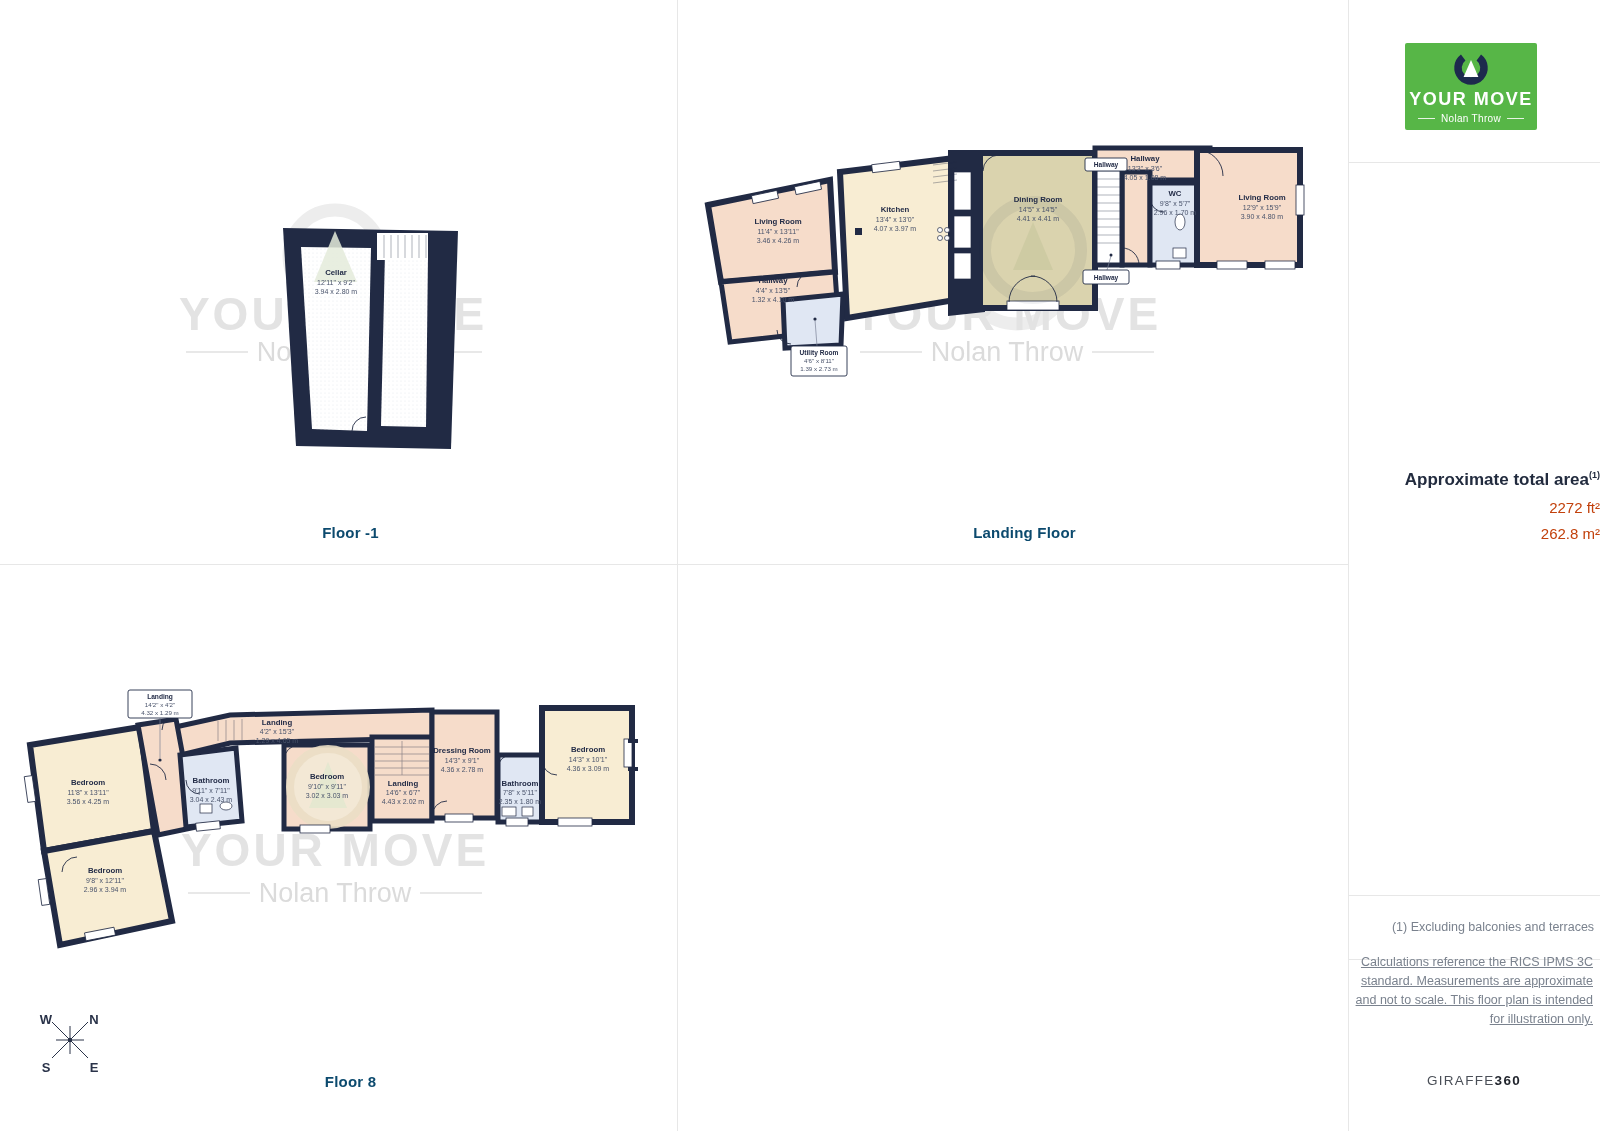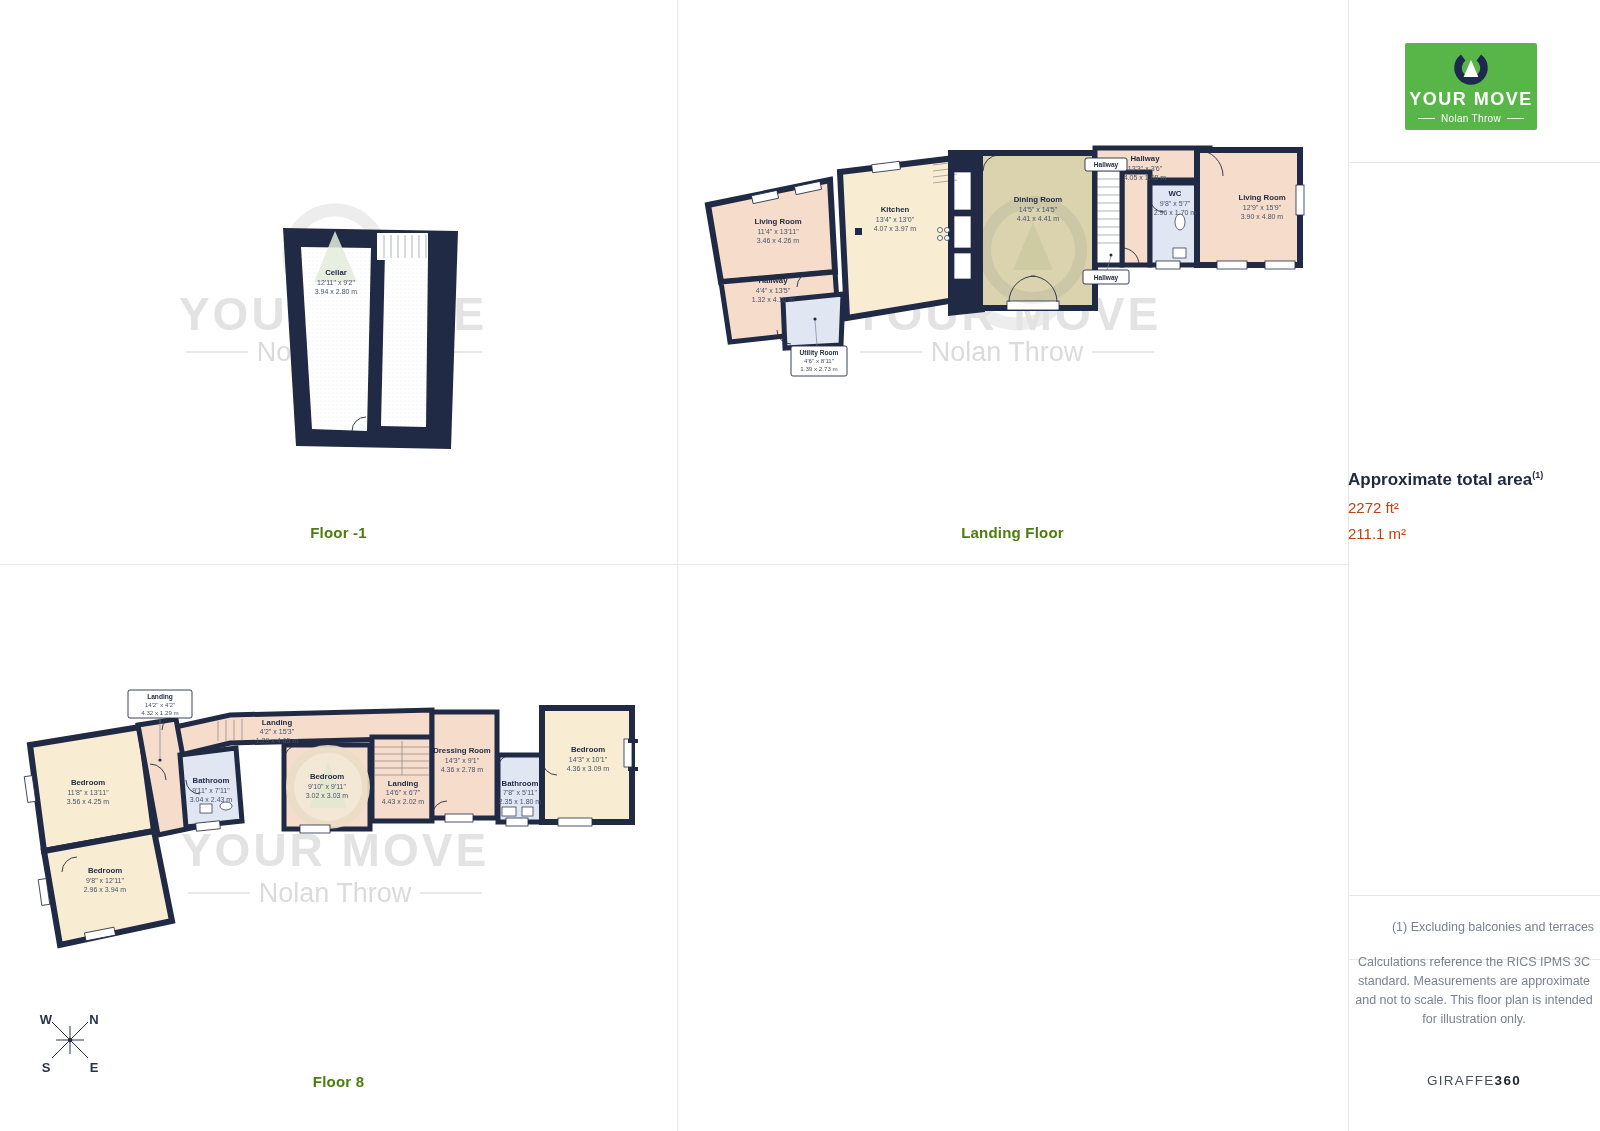--- a/index.html
+++ b/index.html
@@ -1,21 +1,21 @@
 <!DOCTYPE html>
 <html><head>
 <meta charset="utf-8">
 <style>
   html,body{margin:0;padding:0;}
   body{width:1600px;height:1131px;background:#fff;position:relative;overflow:hidden;
        font-family:"Liberation Sans",sans-serif;color:#232C47;}
   .gridline{position:absolute;background:#E7E7E7;}
   .panel{position:absolute;}
   .floor-label{position:absolute;text-align:center;font-weight:bold;font-size:15px;
-               color:#4d7c0f;letter-spacing:.2px;}
+               color:#0c4a6e;letter-spacing:.2px;padding-left:12px;}
   
   svg text{font-family:"Liberation Sans",sans-serif;}
   .rn{font-size:7.8px;font-weight:bold;fill:#232C47;text-anchor:middle;}
   .rd{font-size:7px;fill:#49536B;text-anchor:middle;}
   .cn{font-size:6.6px;font-weight:bold;fill:#232C47;text-anchor:middle;}
   .cd{font-size:6.2px;fill:#49536B;text-anchor:middle;}
   .wm1{font-size:46px;font-weight:600;fill:#E3E3E3;letter-spacing:3px;text-anchor:middle;}
   .wm2{font-size:27px;fill:#DBDBDB;text-anchor:middle;}
   .wm-ring{fill:none;stroke:#EDEDED;stroke-width:13;}
   .wm-line{stroke:#E8E8E8;stroke-width:2;}
@@ -29,28 +29,28 @@
   .compass-letter{font-size:13px;font-weight:bold;fill:#2A3349;text-anchor:middle;}
   
   .sidebar{position:absolute;left:1348px;top:0;width:252px;height:1131px;}
   .sb-divider{position:absolute;left:0;width:252px;height:1px;background:#E7E7E7;}
   .logo-box{position:absolute;left:57px;top:43px;width:132px;height:87px;background:#57B647;
             border-radius:2px;display:flex;flex-direction:column;align-items:center;}
   .logo-brand{color:#fff;font-size:18px;font-weight:bold;letter-spacing:1.5px;line-height:1;margin-top:2px;}
   .logo-sub-row{display:flex;align-items:center;gap:6px;margin-top:5px;}
   .logo-dash{width:17px;height:1px;background:rgba(255,255,255,.85);}
   .logo-sub{color:#fff;font-size:10px;letter-spacing:.3px;}
-  .area-block{position:absolute;top:470px;left:0;width:252px;text-align:left;}
+  .area-block{position:absolute;top:470px;left:0;width:252px;text-align:right;}
   .area-title{font-size:17px;font-weight:bold;color:#222B3E;}
   .area-title sup{font-size:9px;}
   .area-val{font-size:15px;color:#c2410c;margin-top:9px;}
   .sb-footnote{position:absolute;top:920px;left:0;width:252px;text-align:center;
                font-size:12.5px;color:#7A828E;padding-left:19px;}
-  .sb-disclaimer{position:absolute;top:953px;left:7px;width:238px;text-align:center;
-                 font-size:12.5px;line-height:19px;color:#7A828E;}
+  .sb-disclaimer{position:absolute;top:953px;left:7px;width:238px;text-align:right;
+                 font-size:12.5px;line-height:19px;color:#7A828E;text-decoration:underline;}
   .sb-giraffe{position:absolute;top:1073px;left:0;width:252px;text-align:center;
               font-size:13.5px;letter-spacing:1.3px;color:#4A4F57;}
   .sb-giraffe b{color:#1F232B;font-weight:800;}
 </style>
 </head>
 <body>
 
 <svg class="panel" style="left:0;top:0" width="677" height="564" viewBox="0 0 677 564">
   <defs>
     <pattern id="dots" width="4" height="4" patternUnits="userSpaceOnUse">
@@ -373,21 +373,21 @@
       <span class="logo-sub">Nolan Throw</span>
       <span class="logo-dash"></span>
     </div>
   </div>
 
   <div class="area-block">
     <div class="area-title">
       <span>Approximate total area</span><sup>(1)</sup>
     </div>
     <div class="area-val">2272 ft²</div>
-    <div class="area-val">211.1 m²</div>
+    <div class="area-val">262.8 m²</div>
   </div>
 
   <div class="sb-footnote">(1) Excluding balconies and terraces</div>
   <div class="sb-disclaimer">Calculations reference the RICS IPMS 3C standard. Measurements are approximate and not to scale. This floor plan is intended for illustration only.</div>
   <div class="sb-giraffe">
     <span>GIRAFFE</span><b>360</b>
   </div>
 </aside>
 
 </body></html>

